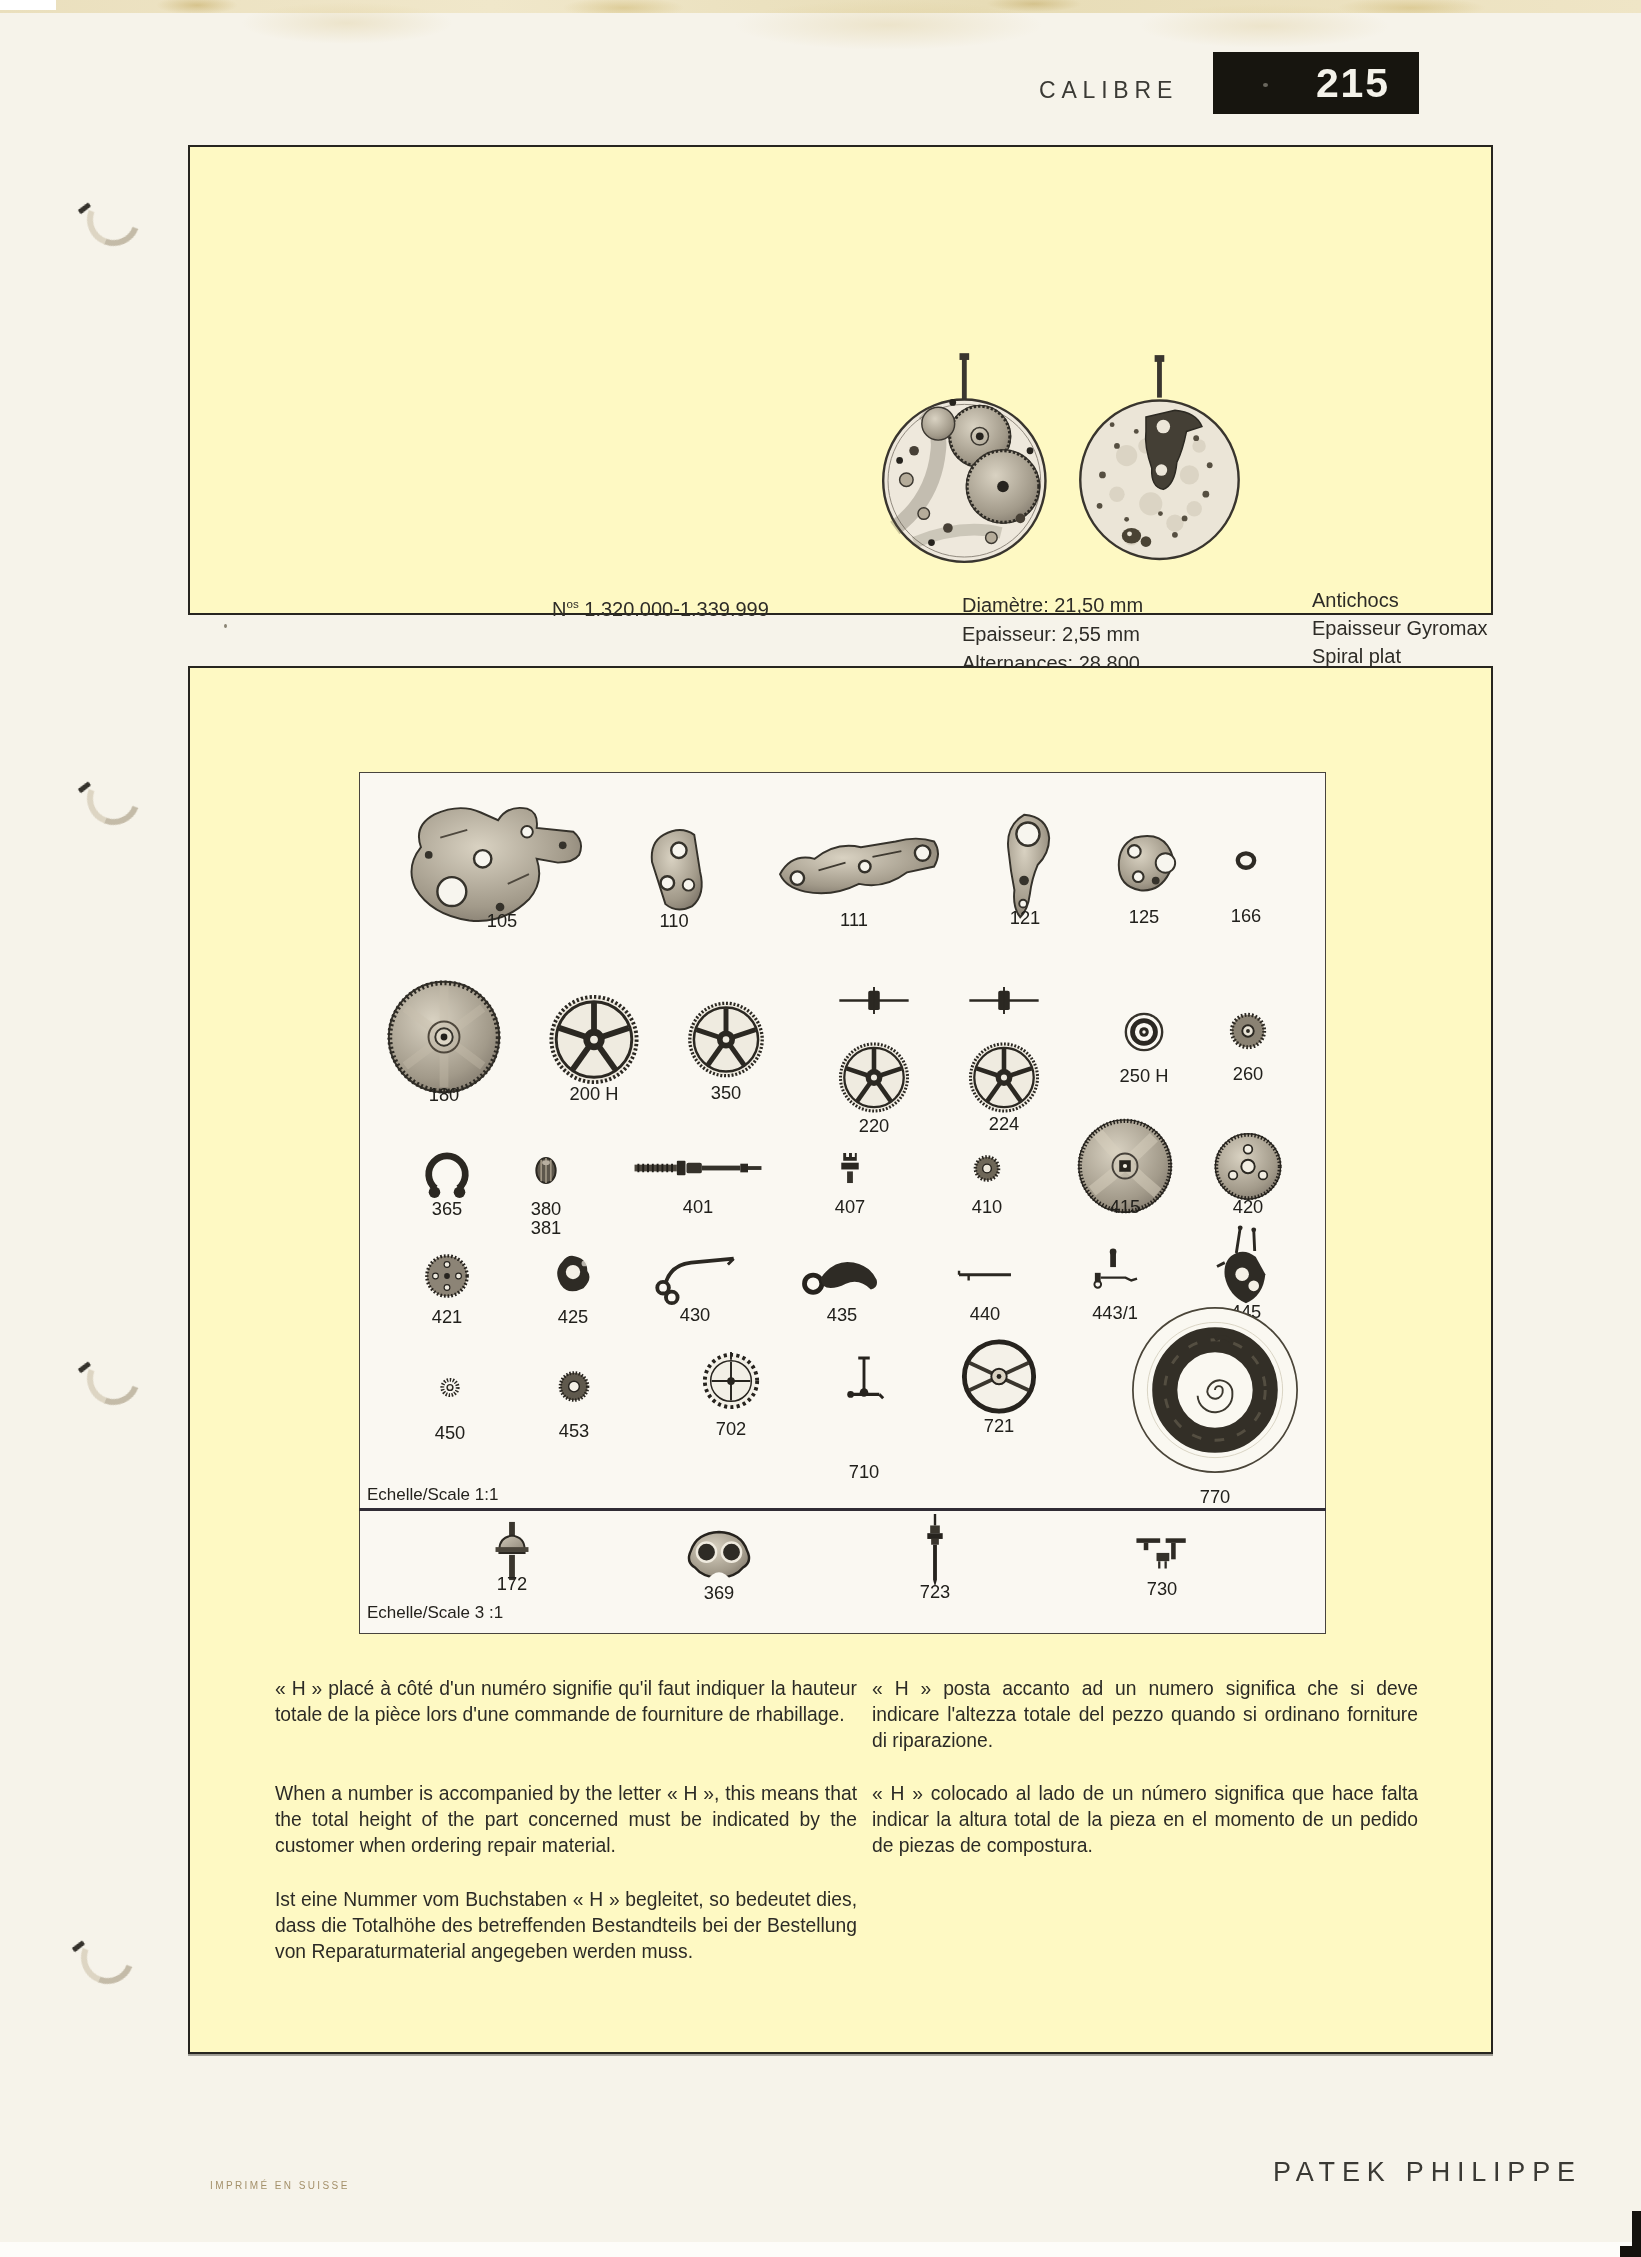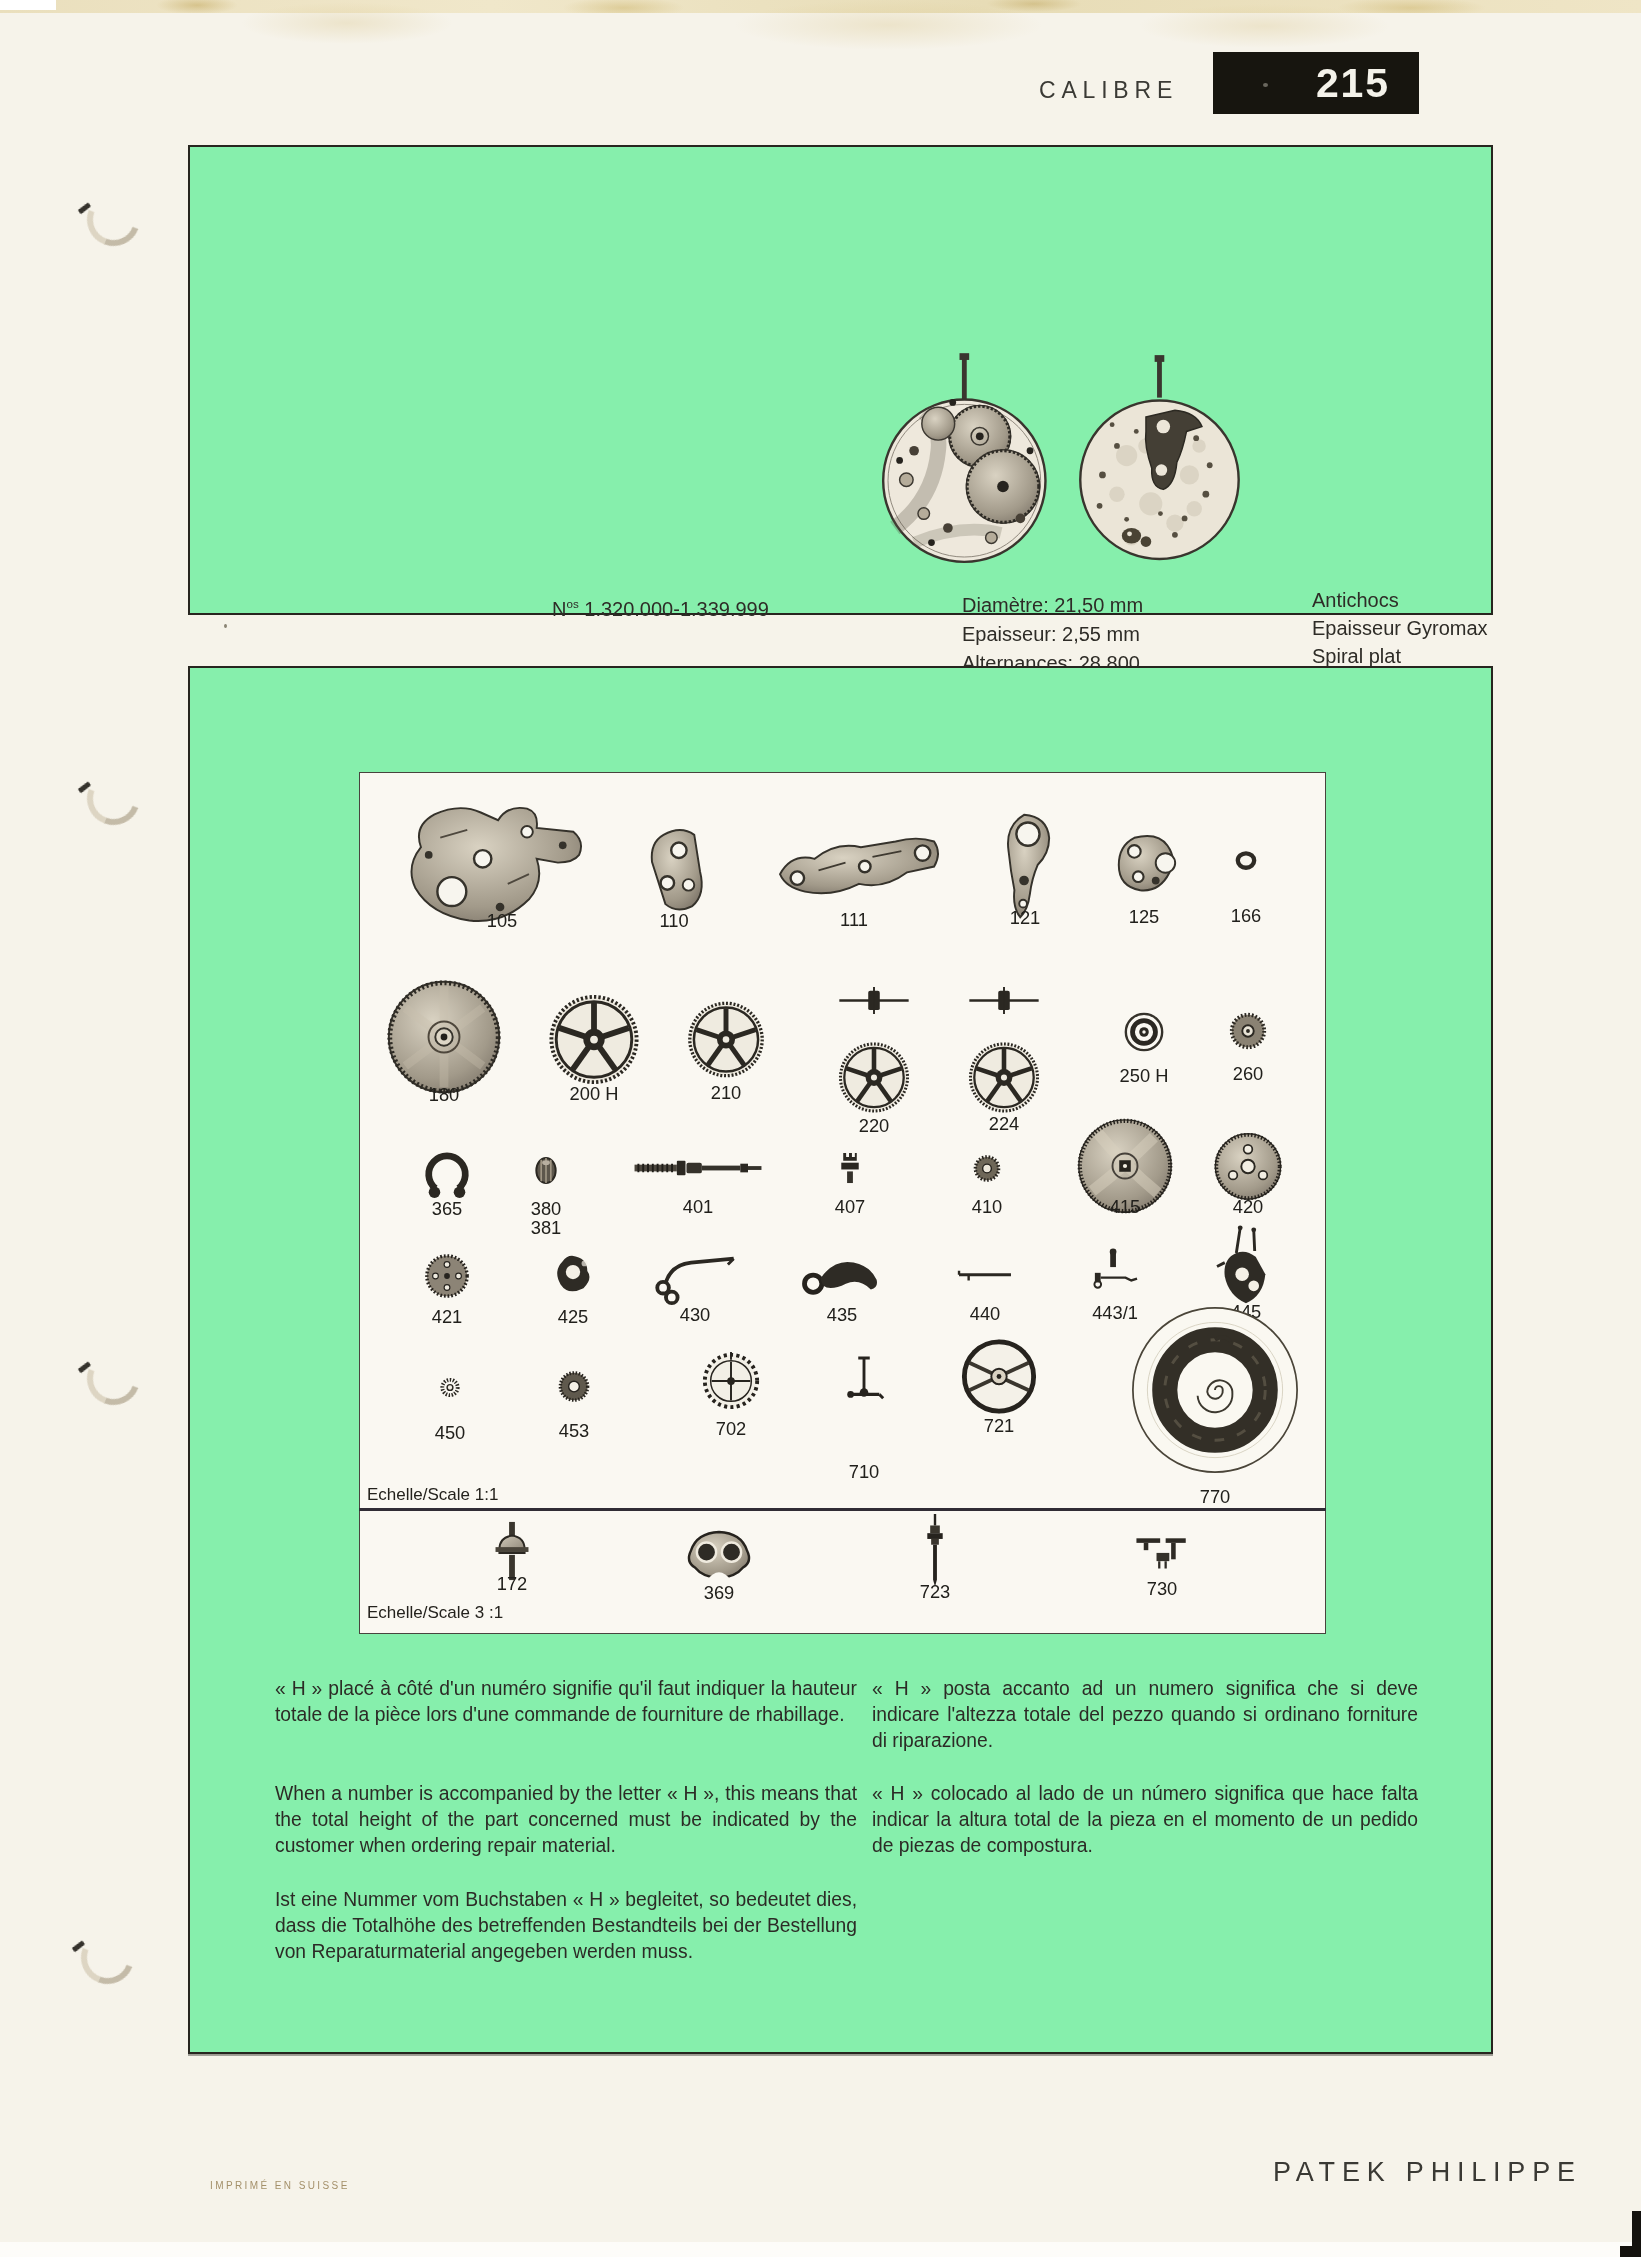--- a/index.html
+++ b/index.html
@@ -30,21 +30,21 @@
     background:#35322c;transform:rotate(-14deg);border-radius:1px;filter:none;}
 
   
   #calibre-label{left:1039px;top:77px;font-size:23px;letter-spacing:5.8px;color:#3b3a35;}
   #calibre-box{left:1213px;top:52px;width:206px;height:62px;background:#17150f;
     display:flex;align-items:center;justify-content:flex-end;padding-right:29px;box-sizing:border-box;}
   #calibre-box::before{content:'';position:absolute;left:50px;top:31px;width:4.8px;height:3.9px;background:#6a675e;border-radius:50%;}
   #calibre-number{font-size:41px;font-weight:bold;letter-spacing:1.9px;color:#f4f2ea;}
 
   
-  .frame{position:absolute;border:2.9px solid #27251f;background:#86efac;box-sizing:border-box;}
+  .frame{position:absolute;border:2.9px solid #27251f;background:#fef9c3;box-sizing:border-box;}
   #spec-box{left:188px;top:145px;width:1305px;height:470px;}
   #main-box{left:188px;top:666px;width:1305px;height:1388px;box-shadow:0 1.9px 0 rgba(20,18,12,.4);}
   #inner-box{position:absolute;left:359px;top:772px;width:967px;height:862px;border:1.9px solid #48443e;box-sizing:border-box;background:#faf8f2;}
   #scale-divider{left:359px;top:1508px;width:967px;height:2.9px;background:#302c35;}
   .scale-label{position:absolute;font-size:17px;color:#24221d;}
   #scale1-label{left:367px;top:1485px;}
   #scale3-label{left:367px;top:1603px;}
 
   
   .spec{position:absolute;font-size:20px;color:#2e2c27;}
@@ -533,21 +533,21 @@
         <svg class="gsvg" viewBox="0 0 96 96" width="93" height="93">
           <use href="#sym-wheel-spoked" width="100%" height="100%"></use>
         </svg>
       </div>
       <div class="pl l-200">200 H</div>
       <div class="pg g-210">
         <svg class="gsvg" viewBox="0 0 82 82" width="79" height="79">
           <use href="#sym-wheel-spoked" width="100%" height="100%"></use>
         </svg>
       </div>
-      <div class="pl l-210">210</div>
+      <div class="pl l-210">350</div>
       <div class="pg g-220">
         <svg class="gsvg" viewBox="0 0 84 134" width="81" height="129">
           <use href="#sym-wheel-pinion" width="100%" height="100%"></use>
         </svg>
       </div>
       <div class="pl l-220">220</div>
       <div class="pg g-224">
         <svg class="gsvg" viewBox="0 0 84 134" width="81" height="129">
           <use href="#sym-wheel-pinion" width="100%" height="100%"></use>
         </svg>

